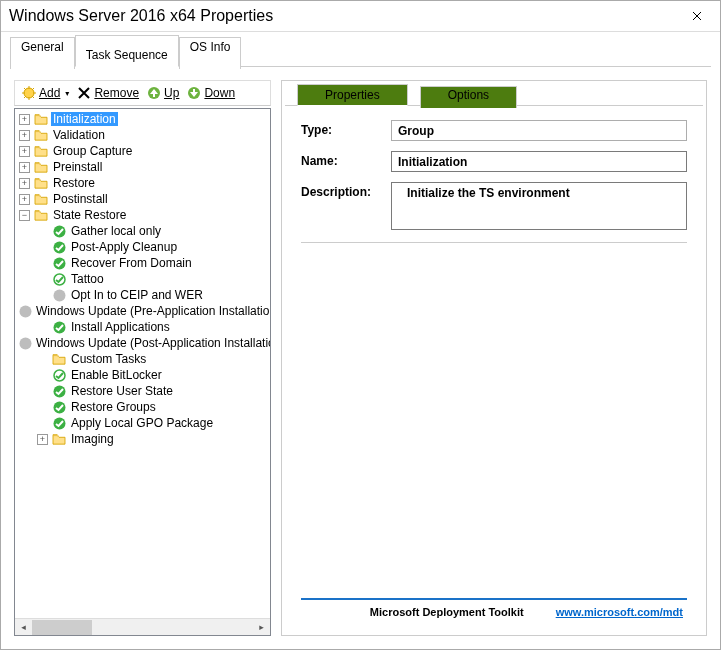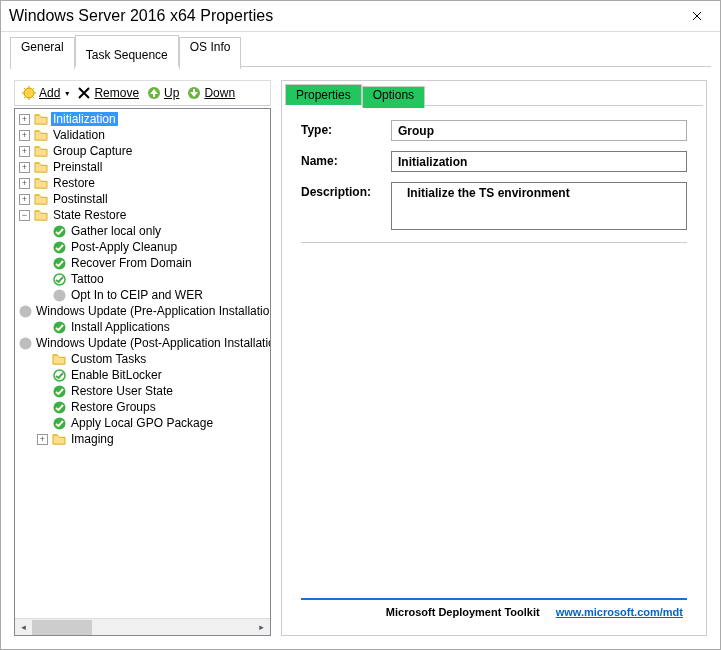--- a/index.html
+++ b/index.html
@@ -175,26 +175,26 @@
   .tabs-inner {
     display: flex;
     padding: 2px 2px 0 2px;
     position:relative;
   }
   .tabs-inner::after{
     content:""; position:absolute; left:2px; right:2px; bottom:0;
     border-bottom:1px solid #ccc;
   }
   .tab-inner {
-    padding: 3px 10px;
+    padding: 3px 27px;
     border: 1px solid #ccc;
     border-bottom: none;
-    background: #22c55e;
+    background: #4d7c0f;
     cursor: pointer;
-    position:relative; z-index:1;
+    position:relative; z-index:1;margin-left:12px;
   }
   .tab-inner.active {
     border-bottom:1px solid #fff;
     z-index:2;
   }
   .tab-inner.inactive {
     top:2px; padding-top:1px; padding-bottom:1px;
   }
   .props {
     padding: 14px 18px;
@@ -236,21 +236,21 @@
     border-top: 1px solid #ccc;
     margin: 2px 0 0 0;
   }
   .footer-link {
     margin-top: auto;
     border-top: 2px solid #1a72c8;
     padding: 6px 4px 2px 4px;
     display: flex;
     align-items: flex-start;
     justify-content: flex-end;
-    gap: 16px;
+    gap: 32px;
   }
   .footer-link .mdt-text { font-size:11px; }
   .footer-link a {
     color: #0066cc;
     text-decoration: underline;
     font-size: 11px;
   }
   .dlg-buttons {
     padding: 10px 14px 14px 0;
     display: flex;

